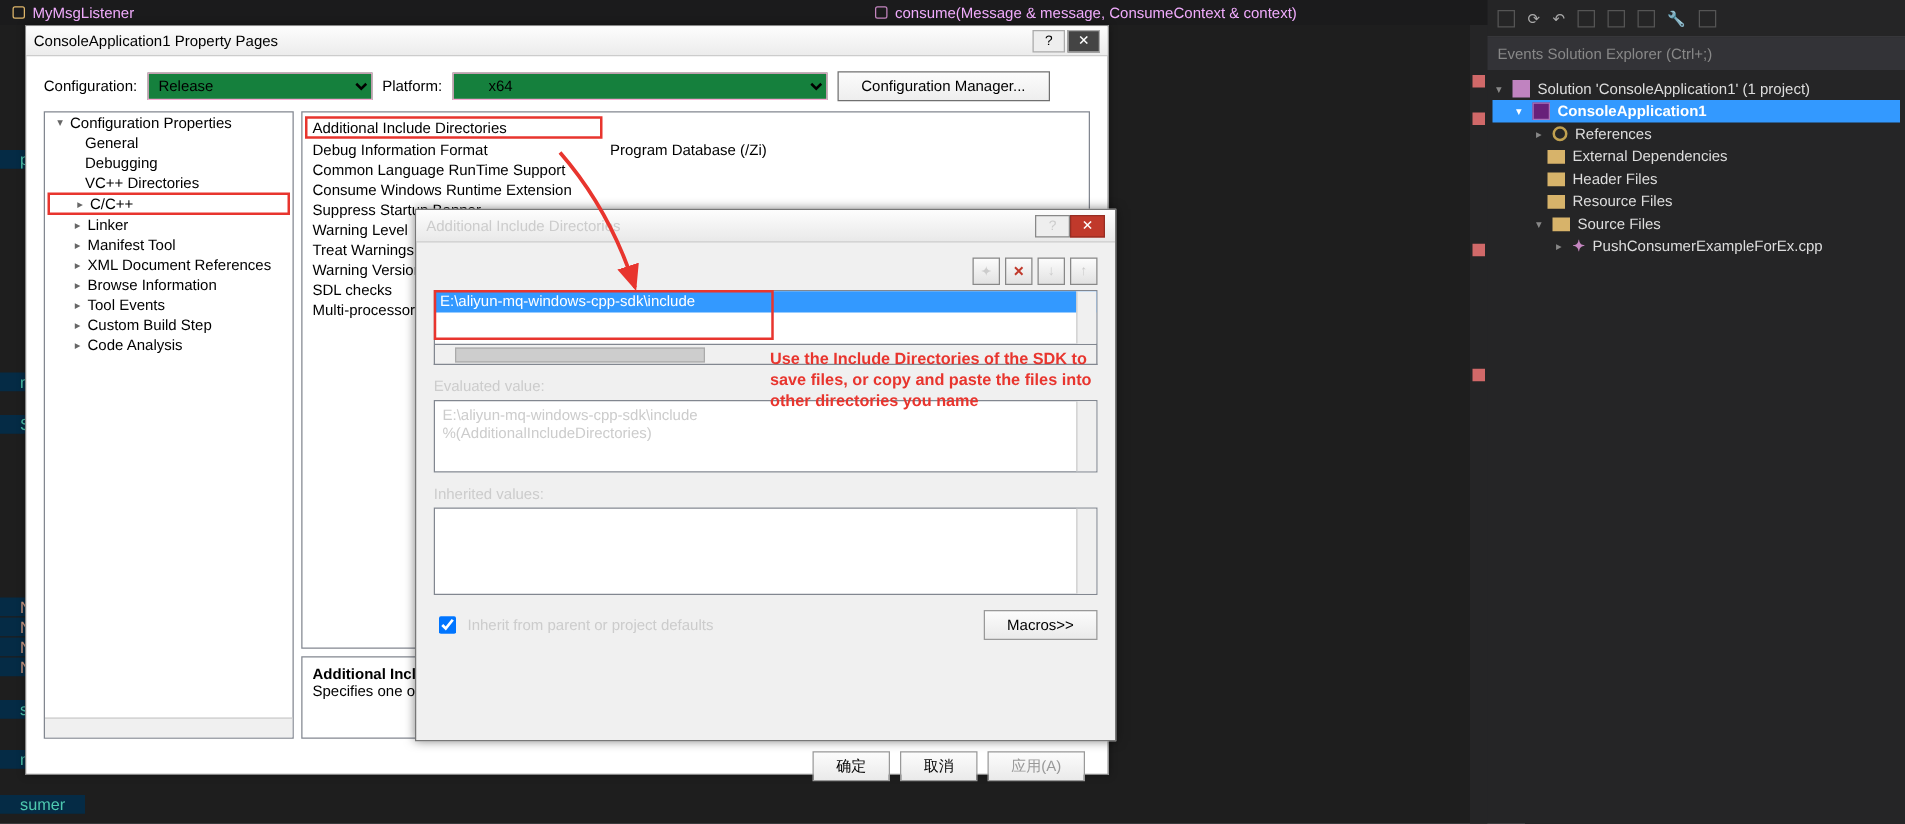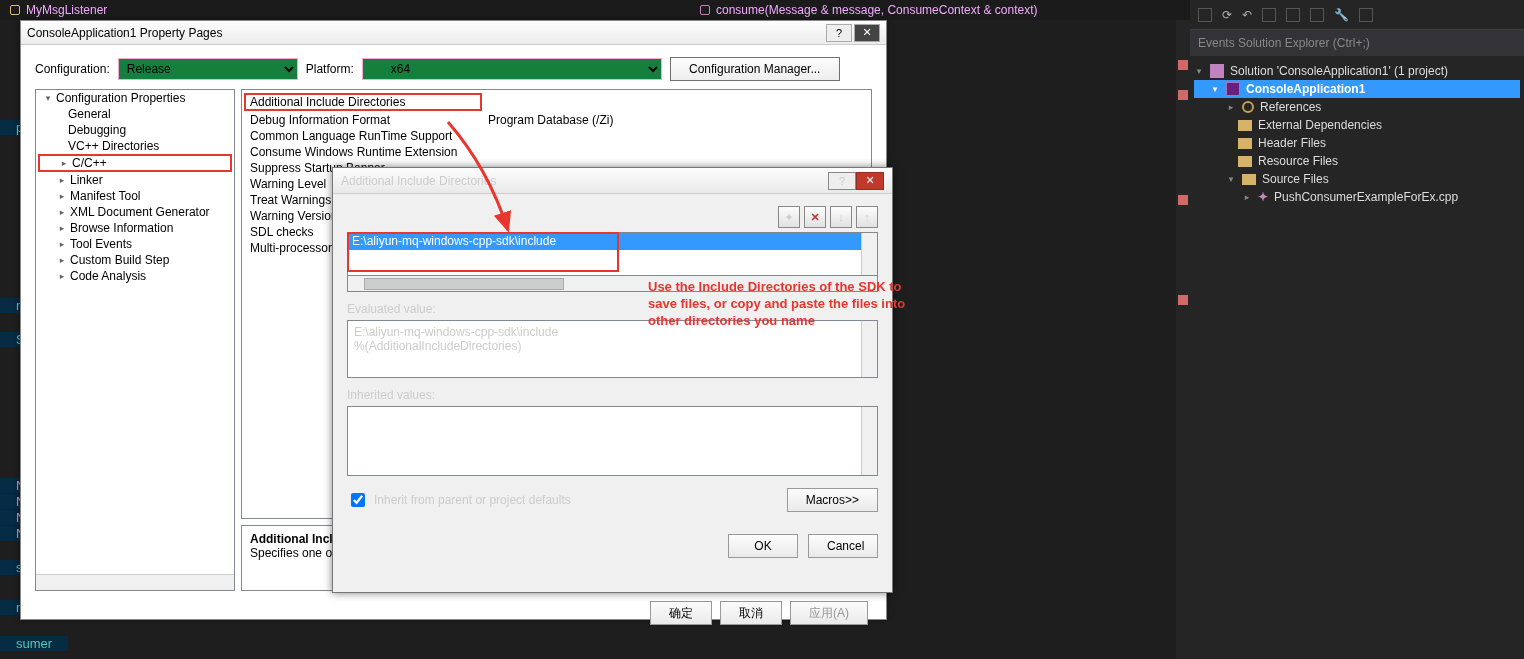--- a/index.html
+++ b/index.html
@@ -209,21 +209,21 @@
       <div class="row" style="padding-left:20px">
           <span class="ar">▸</span>
           <span>Linker</span>
         </div>
       <div class="row" style="padding-left:20px">
           <span class="ar">▸</span>
           <span>Manifest Tool</span>
         </div>
       <div class="row" style="padding-left:20px">
           <span class="ar">▸</span>
-          <span>XML Document Generator</span>
+          <span>XML Document References</span>
         </div>
       <div class="row" style="padding-left:20px">
           <span class="ar">▸</span>
           <span>Browse Information</span>
         </div>
       <div class="row" style="padding-left:20px">
           <span class="ar">▸</span>
           <span>Tool Events</span>
         </div>
       <div class="row" style="padding-left:20px">
@@ -327,29 +327,25 @@
     <div class="aid-inh">
       <div class="vscroll"></div>
     </div>
 
     <div class="aid-row2">
       <label class="chk">
           <input type="checkbox" checked="" style="">
           <span>Inherit from parent or project defaults</span>
         </label>
       <button class="btn">Macros&gt;&gt;</button>
-    </div>
-    <div class="aid-bottom">
-      <button class="btn" style="width:70px">OK</button>
-      <button class="btn" style="width:70px">Cancel</button>
     </div>
   </div>
 </div>
 
 <svg class="arrow" style="left:438px;top:118px" width="90" height="120">
   <defs>
       <marker id="ah" markerWidth="8" markerHeight="8" refX="6" refY="3" orient="auto">
         <path d="M0,0 L7,3 L0,6 Z" fill="#e8352e"></path>
       </marker>
     </defs>
   <path d="M10,4 Q50,50 70,112" stroke="#e8352e" stroke-width="3" fill="none" marker-end="url(#ah)"></path>
 </svg>
-<div class="anno-text" style="left:648px; top:278px">Use the Include Directories of the SDK to save files, or copy and paste the files into other directories you name</div>
+<div class="anno-text" style="left:616px; top:278px">Use the Include Directories of the SDK to save files, or copy and paste the files into other directories you name</div>
 
 </body></html>

